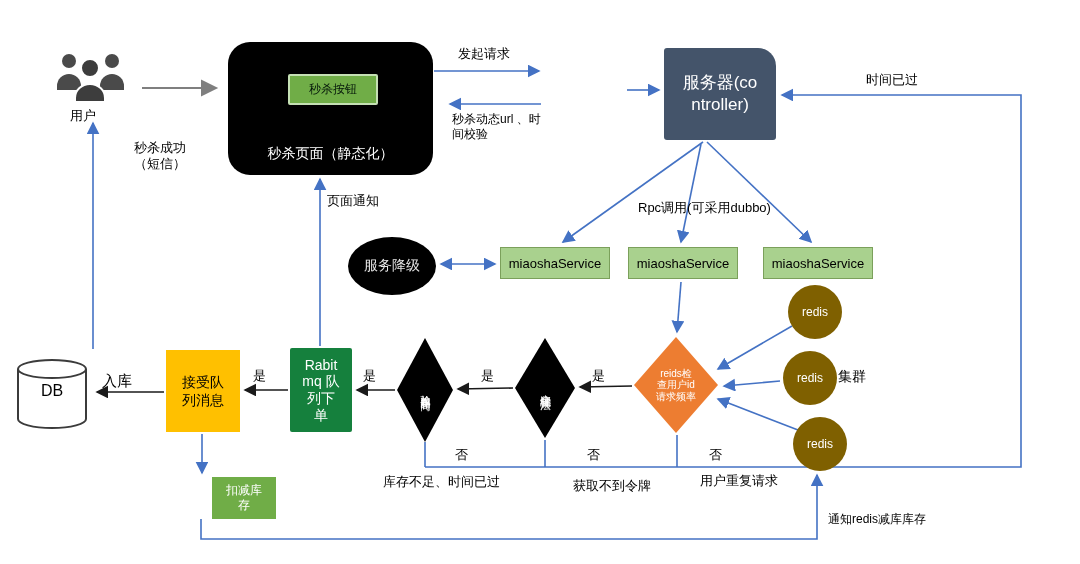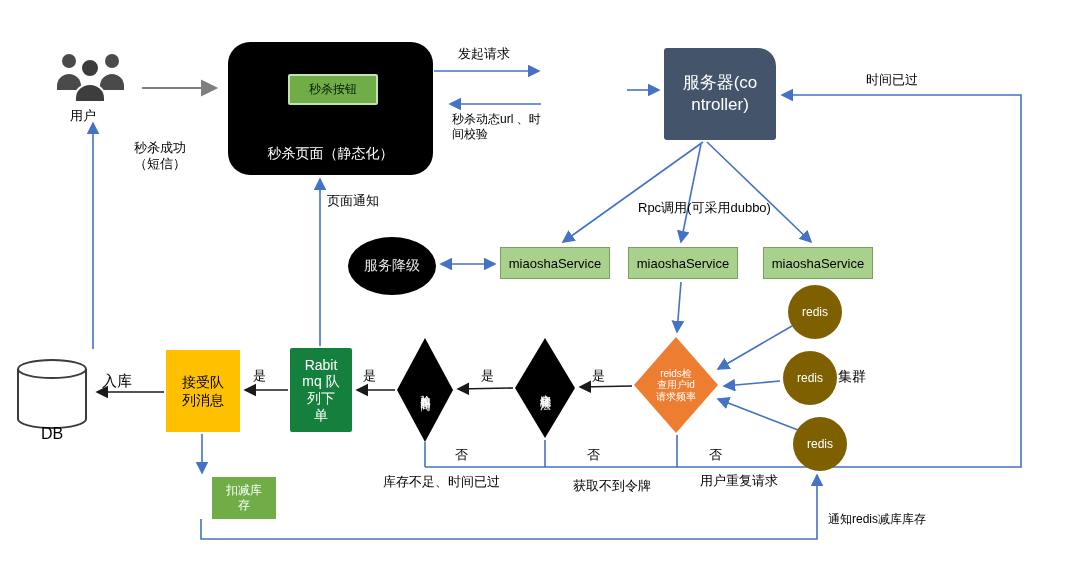--- a/index.html
+++ b/index.html
@@ -27,21 +27,21 @@
   .d-black{background:#000;color:#fff;}
   .d-orange .txt{width:40px;font-size:10px;line-height:1.12;word-break:break-all;}
   .vtext{writing-mode:vertical-rl;text-orientation:upright;font-size:11px;letter-spacing:1px;}
   .rabbit{background:#15803d;color:#fff;font-size:14px;line-height:1.18;border-radius:2px;}
   .rabbit .txt{width:40px;word-break:break-all;}
   .queue{background:#ffc000;color:#000;font-size:14px;line-height:1.3;}
   .queue .txt{width:48px;word-break:break-all;}
   .deduct{background:#70ad47;color:#fff;font-size:12px;line-height:1.25;margin-left:44px;}
   .deduct .txt{width:44px;word-break:break-all;}
   .db-wrap{position:absolute;left:12px;top:356px;width:80px;height:76px;}
-  .db-txt{position:absolute;left:0;top:26px;width:80px;text-align:center;font-size:16px;margin-top:43px;}
+  .db-txt{position:absolute;left:0;top:26px;width:80px;text-align:center;font-size:16px;}
   .inbound{position:absolute;left:102px;top:372px;font-size:15px;}
   .cluster{position:absolute;left:838px;top:368px;font-size:14px;}
   .small{font-size:12px;}
 </style>
 </head>
 <body>
 
 <div class="canvas">
 
   <svg class="edges">

